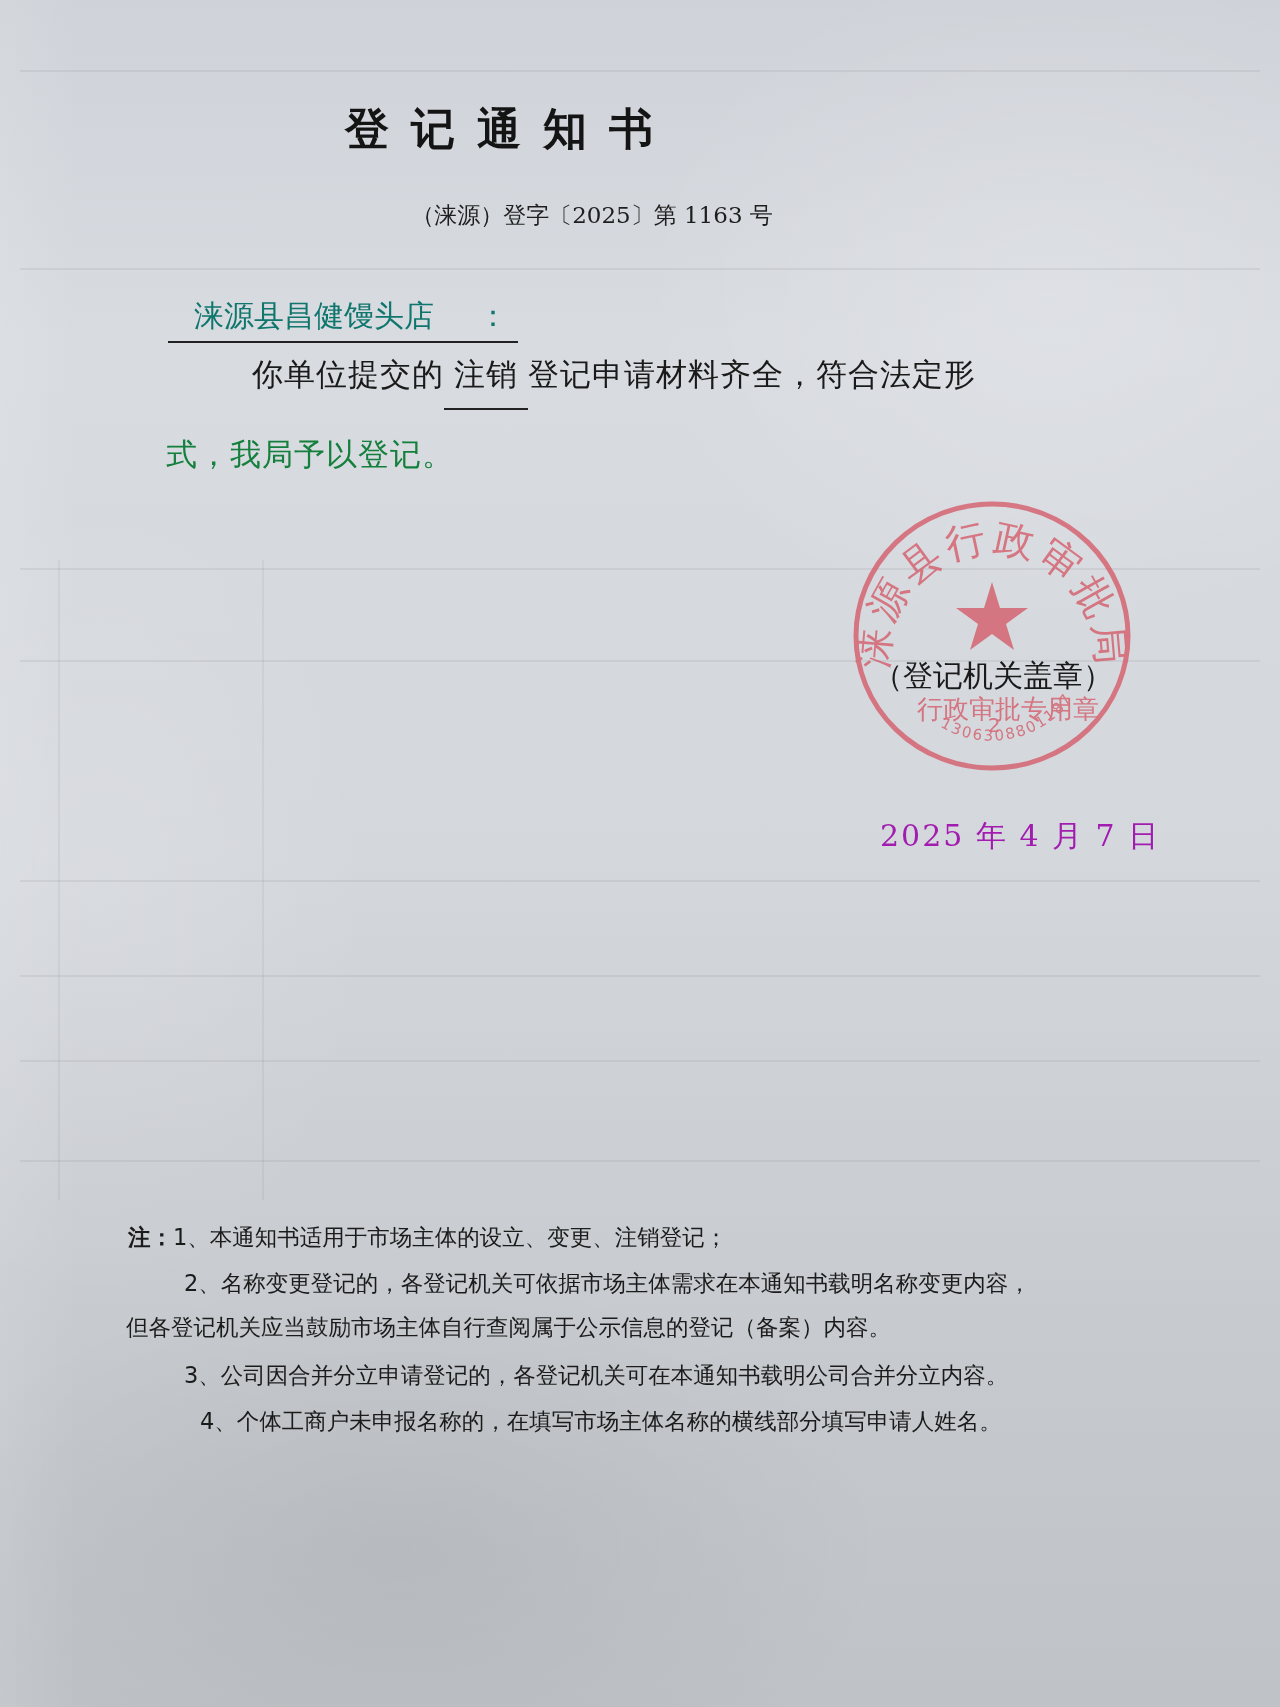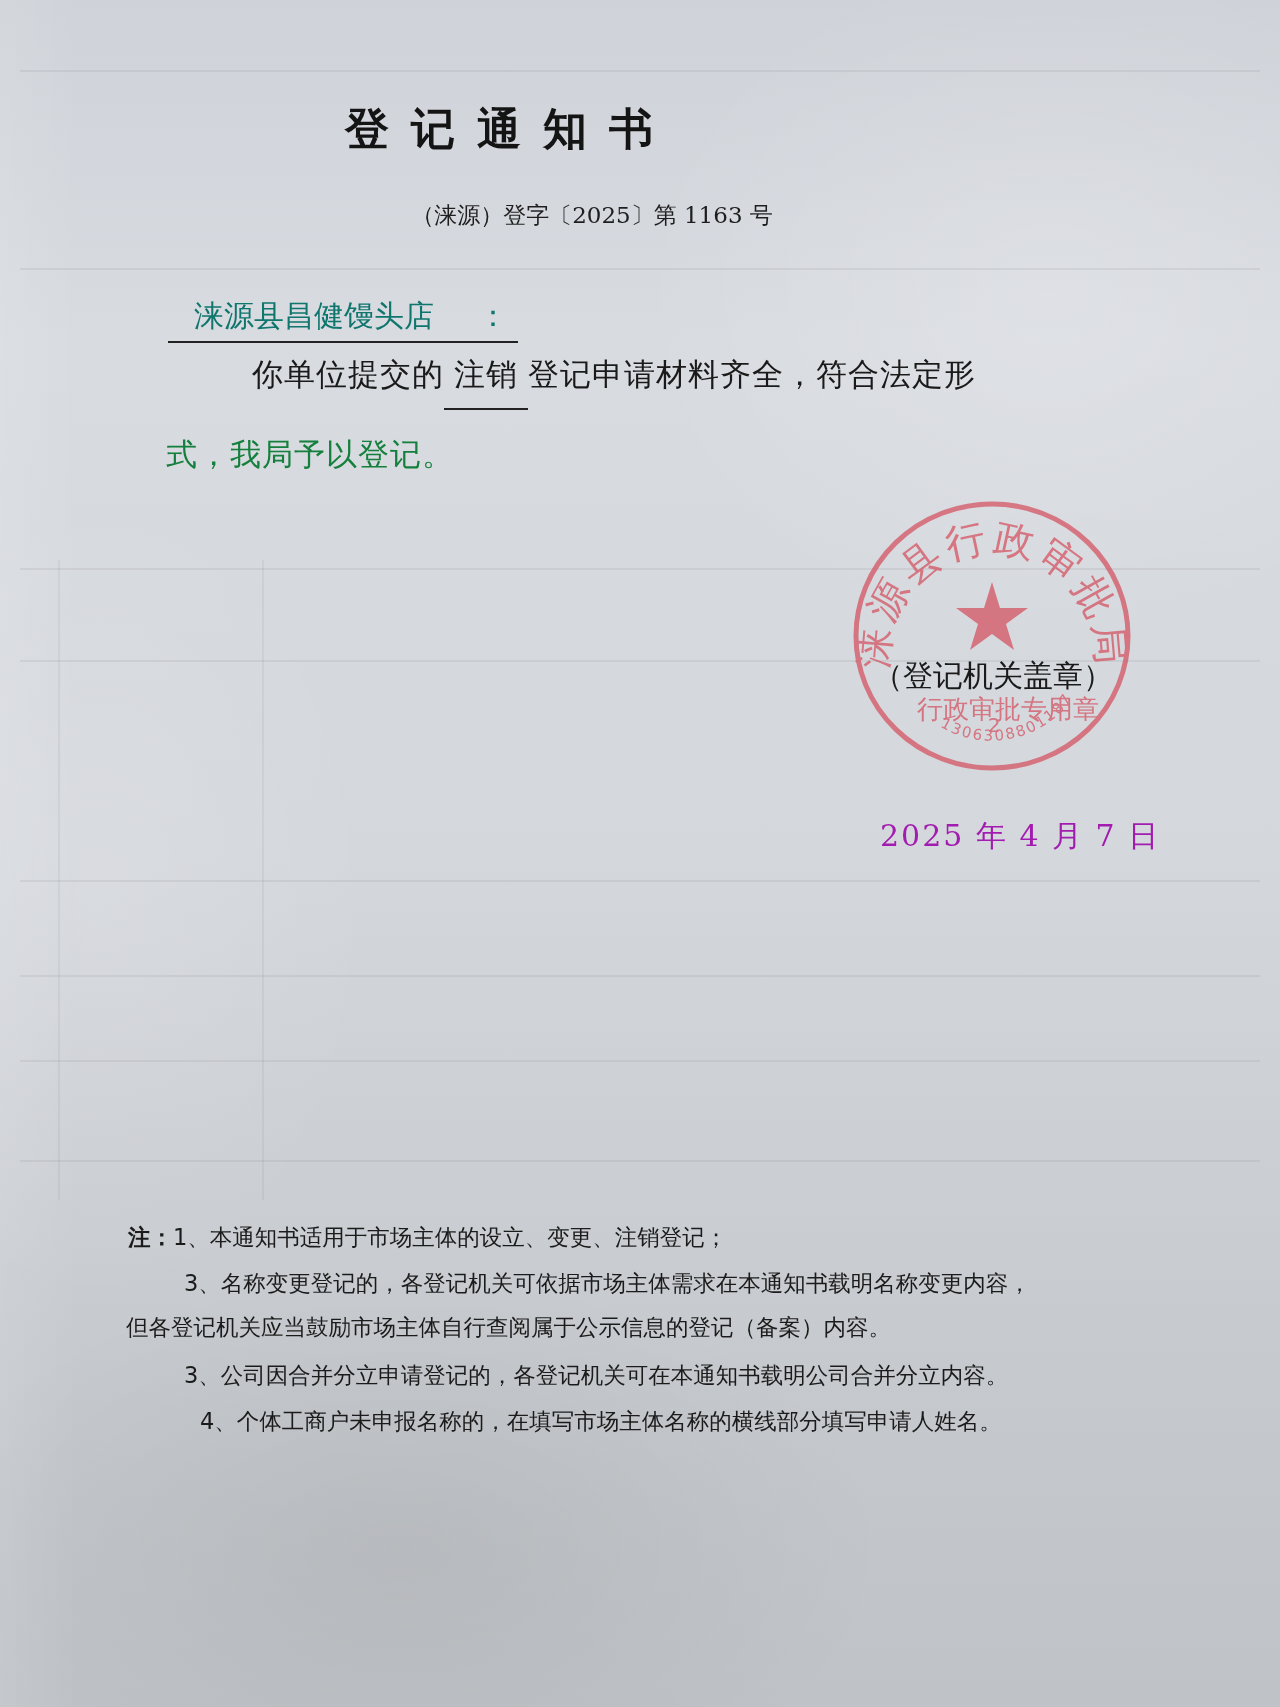--- a/index.html
+++ b/index.html
@@ -166,17 +166,17 @@
   </g>
 </svg>
 
 <div class="seal-label">（登记机关盖章）</div>
 <div class="issue-date">2025 年 4 月 7 日</div>
 
 <div class="notes">
   <div class="note-line" style="top:0px;left:0px;text-align:center;">
     <span class="note-prefix">注：</span><span>1、本通知书适用于市场主体的设立、变更、注销登记；</span>
   </div>
-  <div class="note-line" style="top:46px;left:56px;">3、名称变更登记的，各登记机关可依据市场主体需求在本通知书载明名称变更内容，</div>
+  <div class="note-line" style="top:46px;left:56px;">2、名称变更登记的，各登记机关可依据市场主体需求在本通知书载明名称变更内容，</div>
   <div class="note-line" style="top:90px;left:-2px;">但各登记机关应当鼓励市场主体自行查阅属于公示信息的登记（备案）内容。</div>
   <div class="note-line" style="top:138px;left:56px;text-align:right;">3、公司因合并分立申请登记的，各登记机关可在本通知书载明公司合并分立内容。</div>
   <div class="note-line" style="top:184px;left:72px;">4、个体工商户未申报名称的，在填写市场主体名称的横线部分填写申请人姓名。</div>
 </div>
 
 </body></html>

